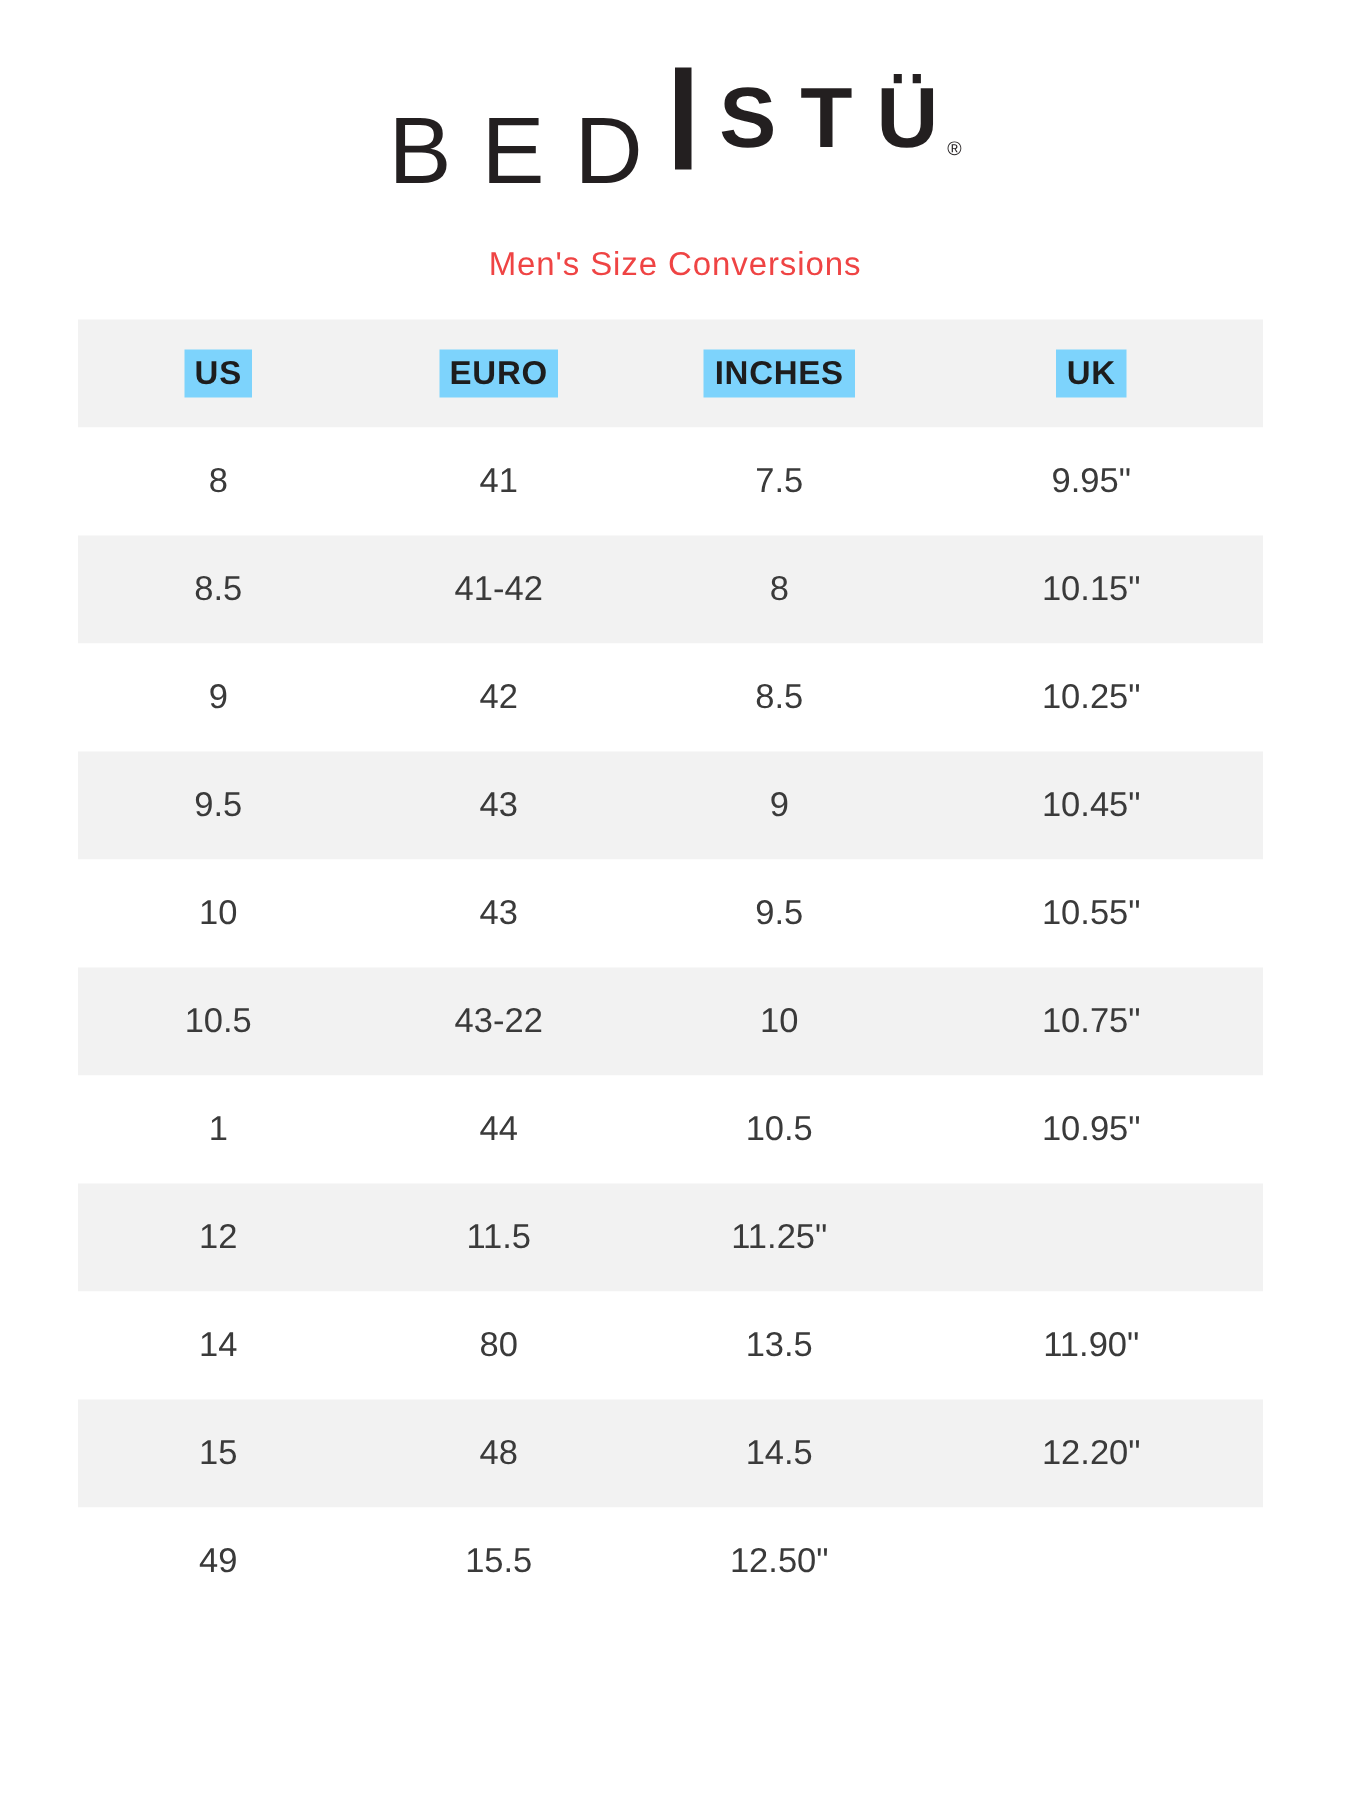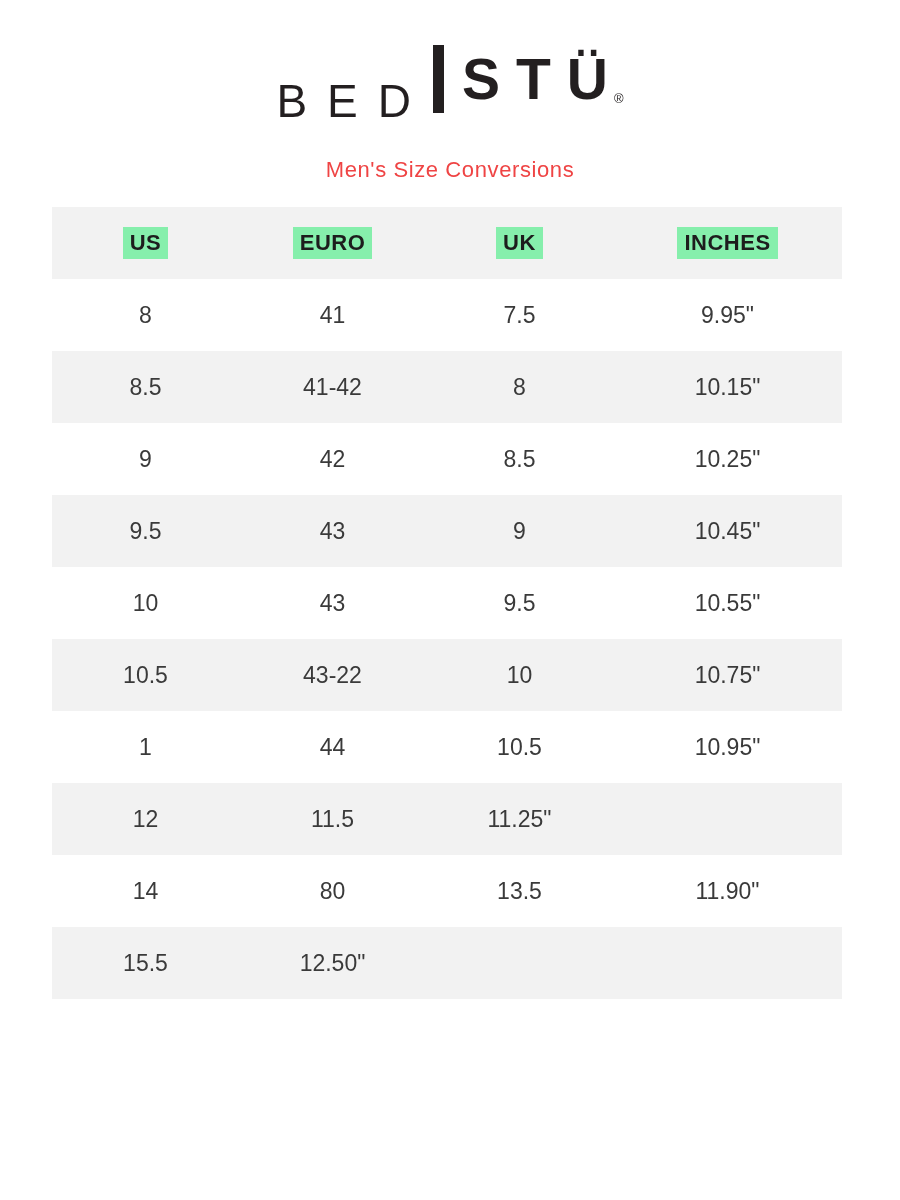--- a/index.html
+++ b/index.html
@@ -13,21 +13,21 @@
   header { text-align:center; }
 
   
   .logo {
     display:inline-flex; align-items:center; justify-content:center;
     margin-top:44px; height:70px;
     color:#231f20;
     user-select:none;
   }
   .logo-bed {
-    font-size:46px; font-weight:400; letter-spacing:20px;
+    font-size:63px; font-weight:400; letter-spacing:20px;
     line-height:1;
     margin-top:44px;
   }
   .logo-bar {
     display:inline-block;
     width:11px; height:68px;
     background:#231f20;
     margin:0 18px 0 2px;
   }
   .logo-stu {
@@ -62,43 +62,43 @@
     font-weight:bold; font-size:22px; letter-spacing:0.5px;
     color:#1d1d1d;
   }
   .tbody .trow { background:#ffffff; font-size:23px; }
   .tbody .trow:nth-child(even) { background:#f2f2f2; }
   .cell {
     width:187px; text-align:center;
   }
   .cell:nth-child(4) { width:229px; }
   .hl {
-    background:#86efac;
+    background:#7dd3fc;
     padding:3px 7px 4px 7px;
   }
 </style>
 </head>
 <body>
 
 <header>
   <div class="logo">
     <span class="logo-bed">BED</span>
     <span class="logo-bar"></span>
     <span class="logo-stu">STÜ</span>
     <span class="logo-reg">®</span>
   </div>
   <div class="subtitle">Men's Size Conversions</div>
 </header>
 
 <div class="size-table">
   <div class="thead">
     <div class="cell"><span class="hl">US</span></div>
     <div class="cell"><span class="hl">EURO</span></div>
+    <div class="cell"><span class="hl">INCHES</span></div>
     <div class="cell"><span class="hl">UK</span></div>
-    <div class="cell"><span class="hl">INCHES</span></div>
   </div>
   <div class="tbody">
       <div class="trow">
         <div class="cell">8</div>
         <div class="cell">41</div>
         <div class="cell">7.5</div>
         <div class="cell">9.95"</div>
       </div>
       <div class="trow">
         <div class="cell">8.5</div>
@@ -141,17 +141,24 @@
         <div class="cell">11.5</div>
         <div class="cell">11.25"</div>
       </div>
       <div class="trow">
         <div class="cell">14</div>
         <div class="cell">80</div>
         <div class="cell">13.5</div>
         <div class="cell">11.90"</div>
       </div>
       <div class="trow">
+        <div class="cell">15</div>
+        <div class="cell">48</div>
+        <div class="cell">14.5</div>
+        <div class="cell">12.20"</div>
+      </div>
+      <div class="trow">
+        <div class="cell">49</div>
         <div class="cell">15.5</div>
         <div class="cell">12.50"</div>
       </div>
     </div>
 </div>
 
 </body></html>

